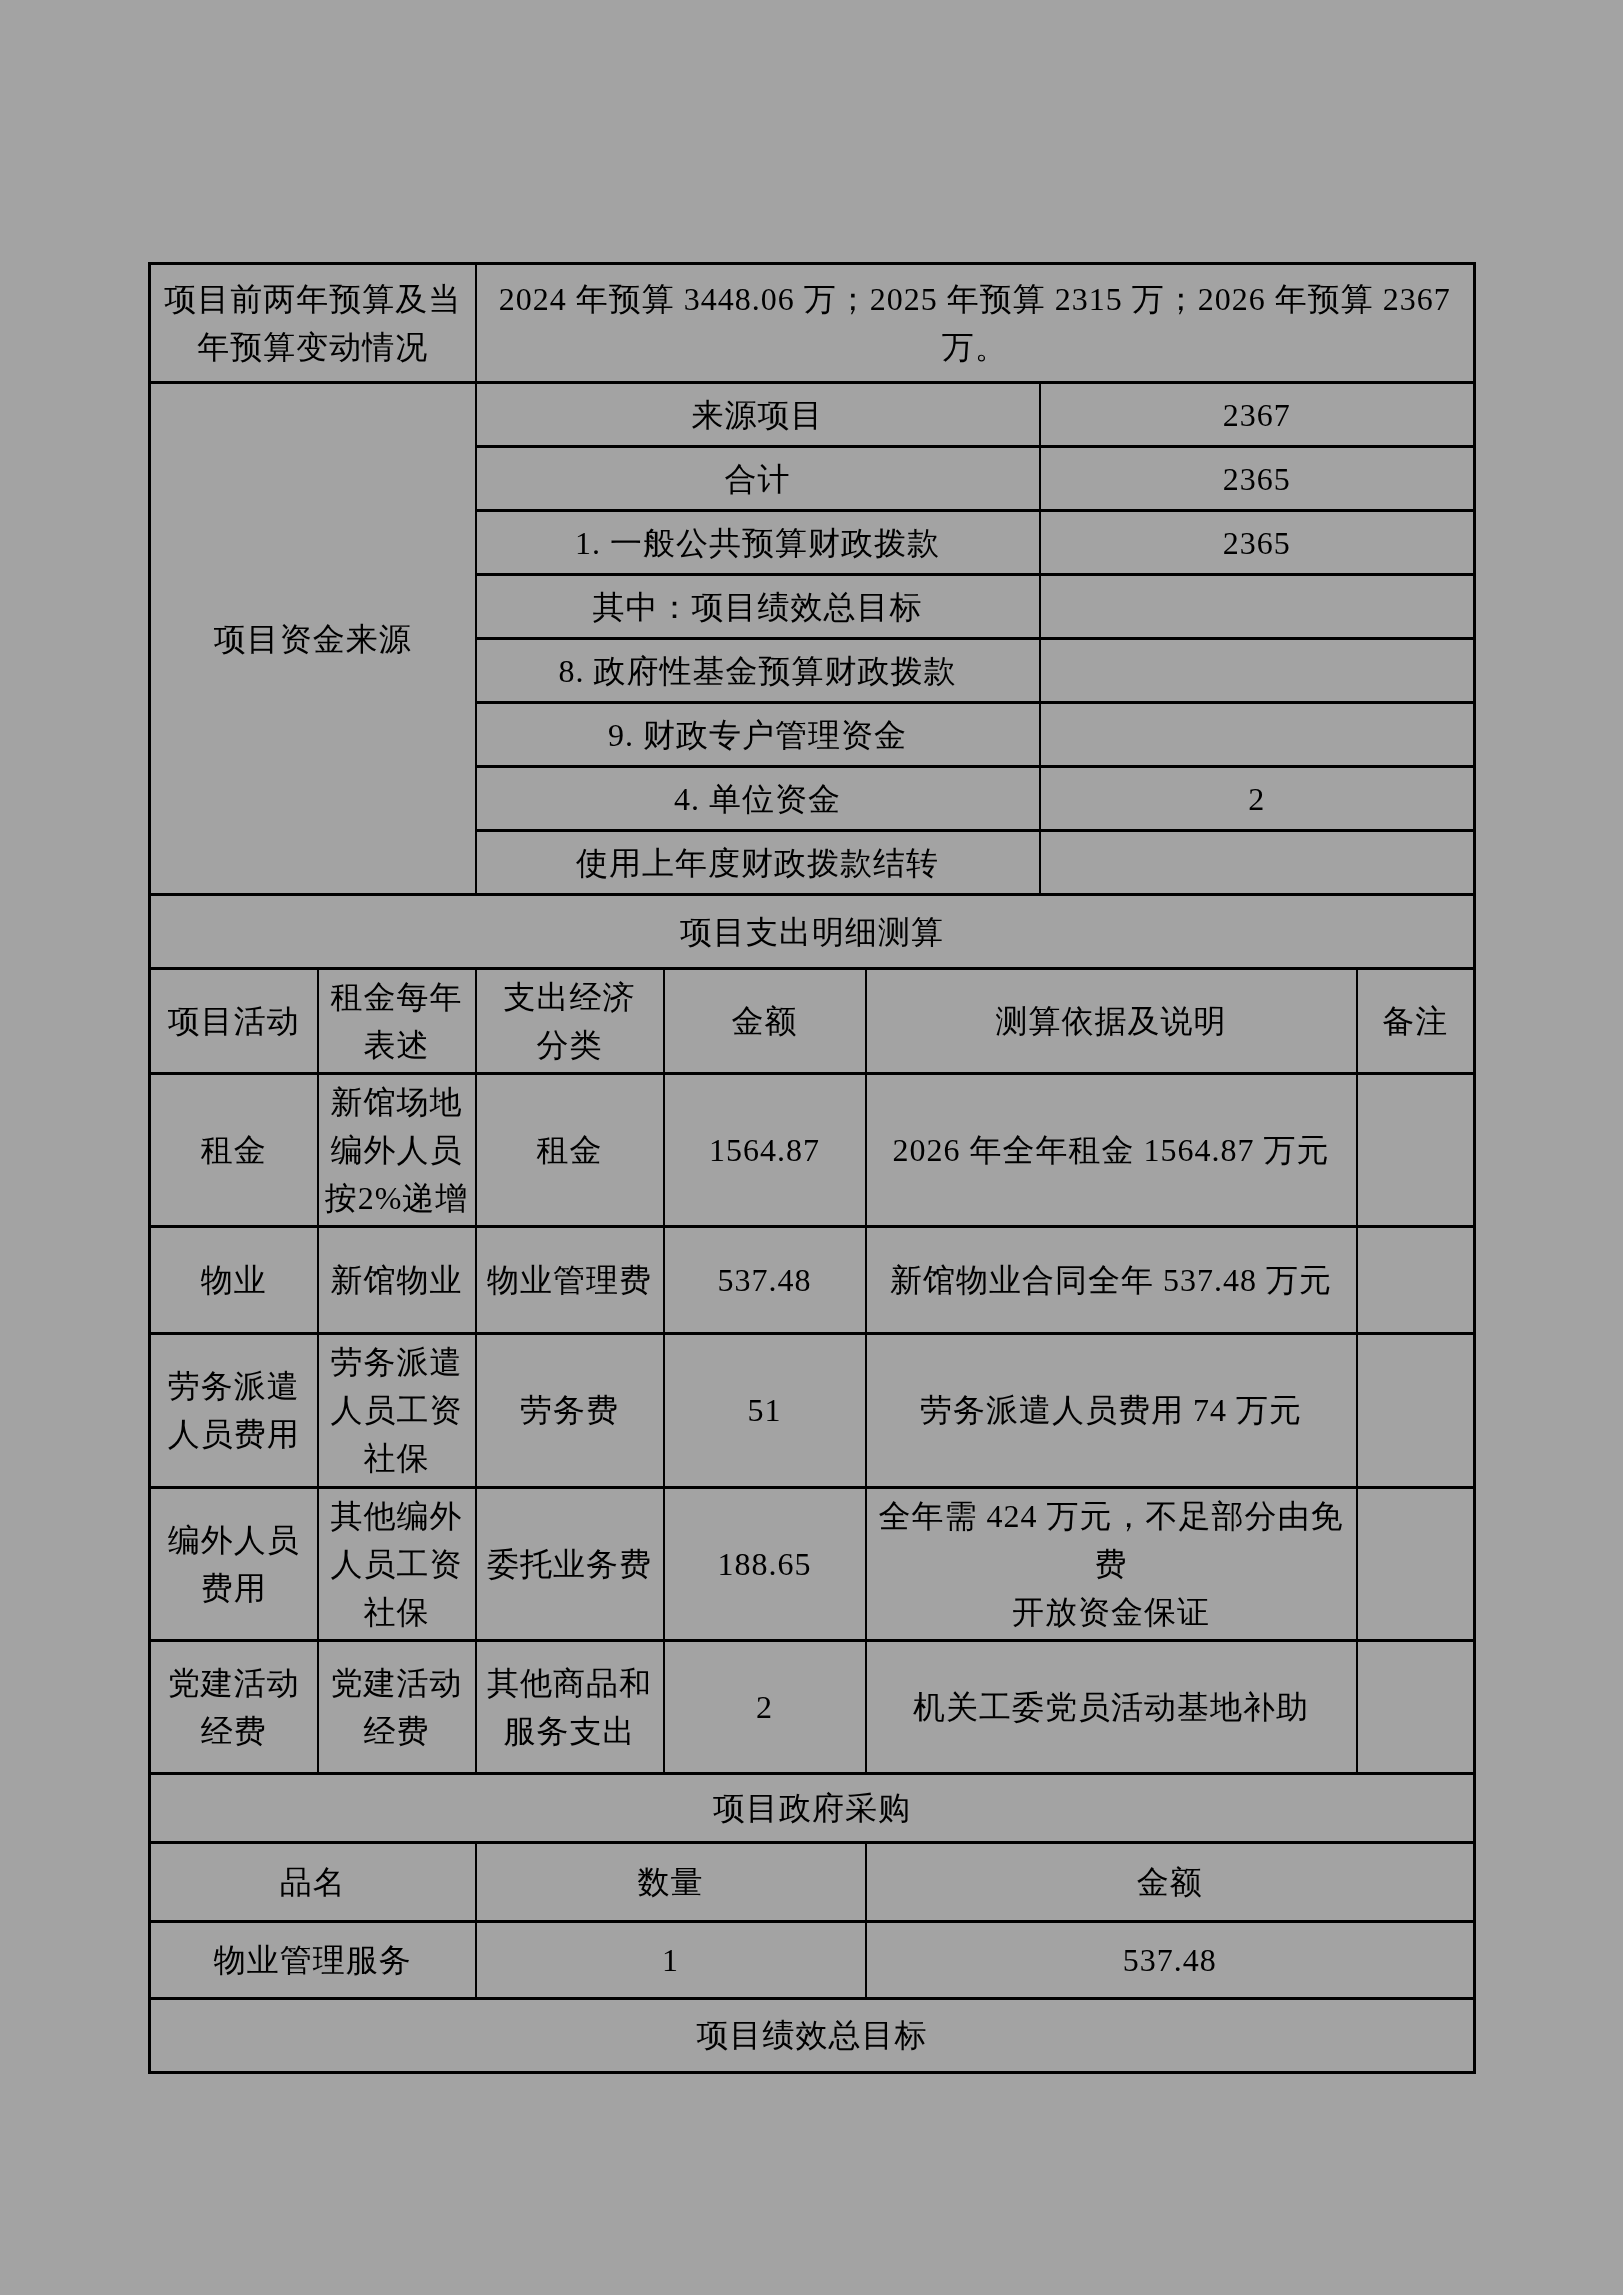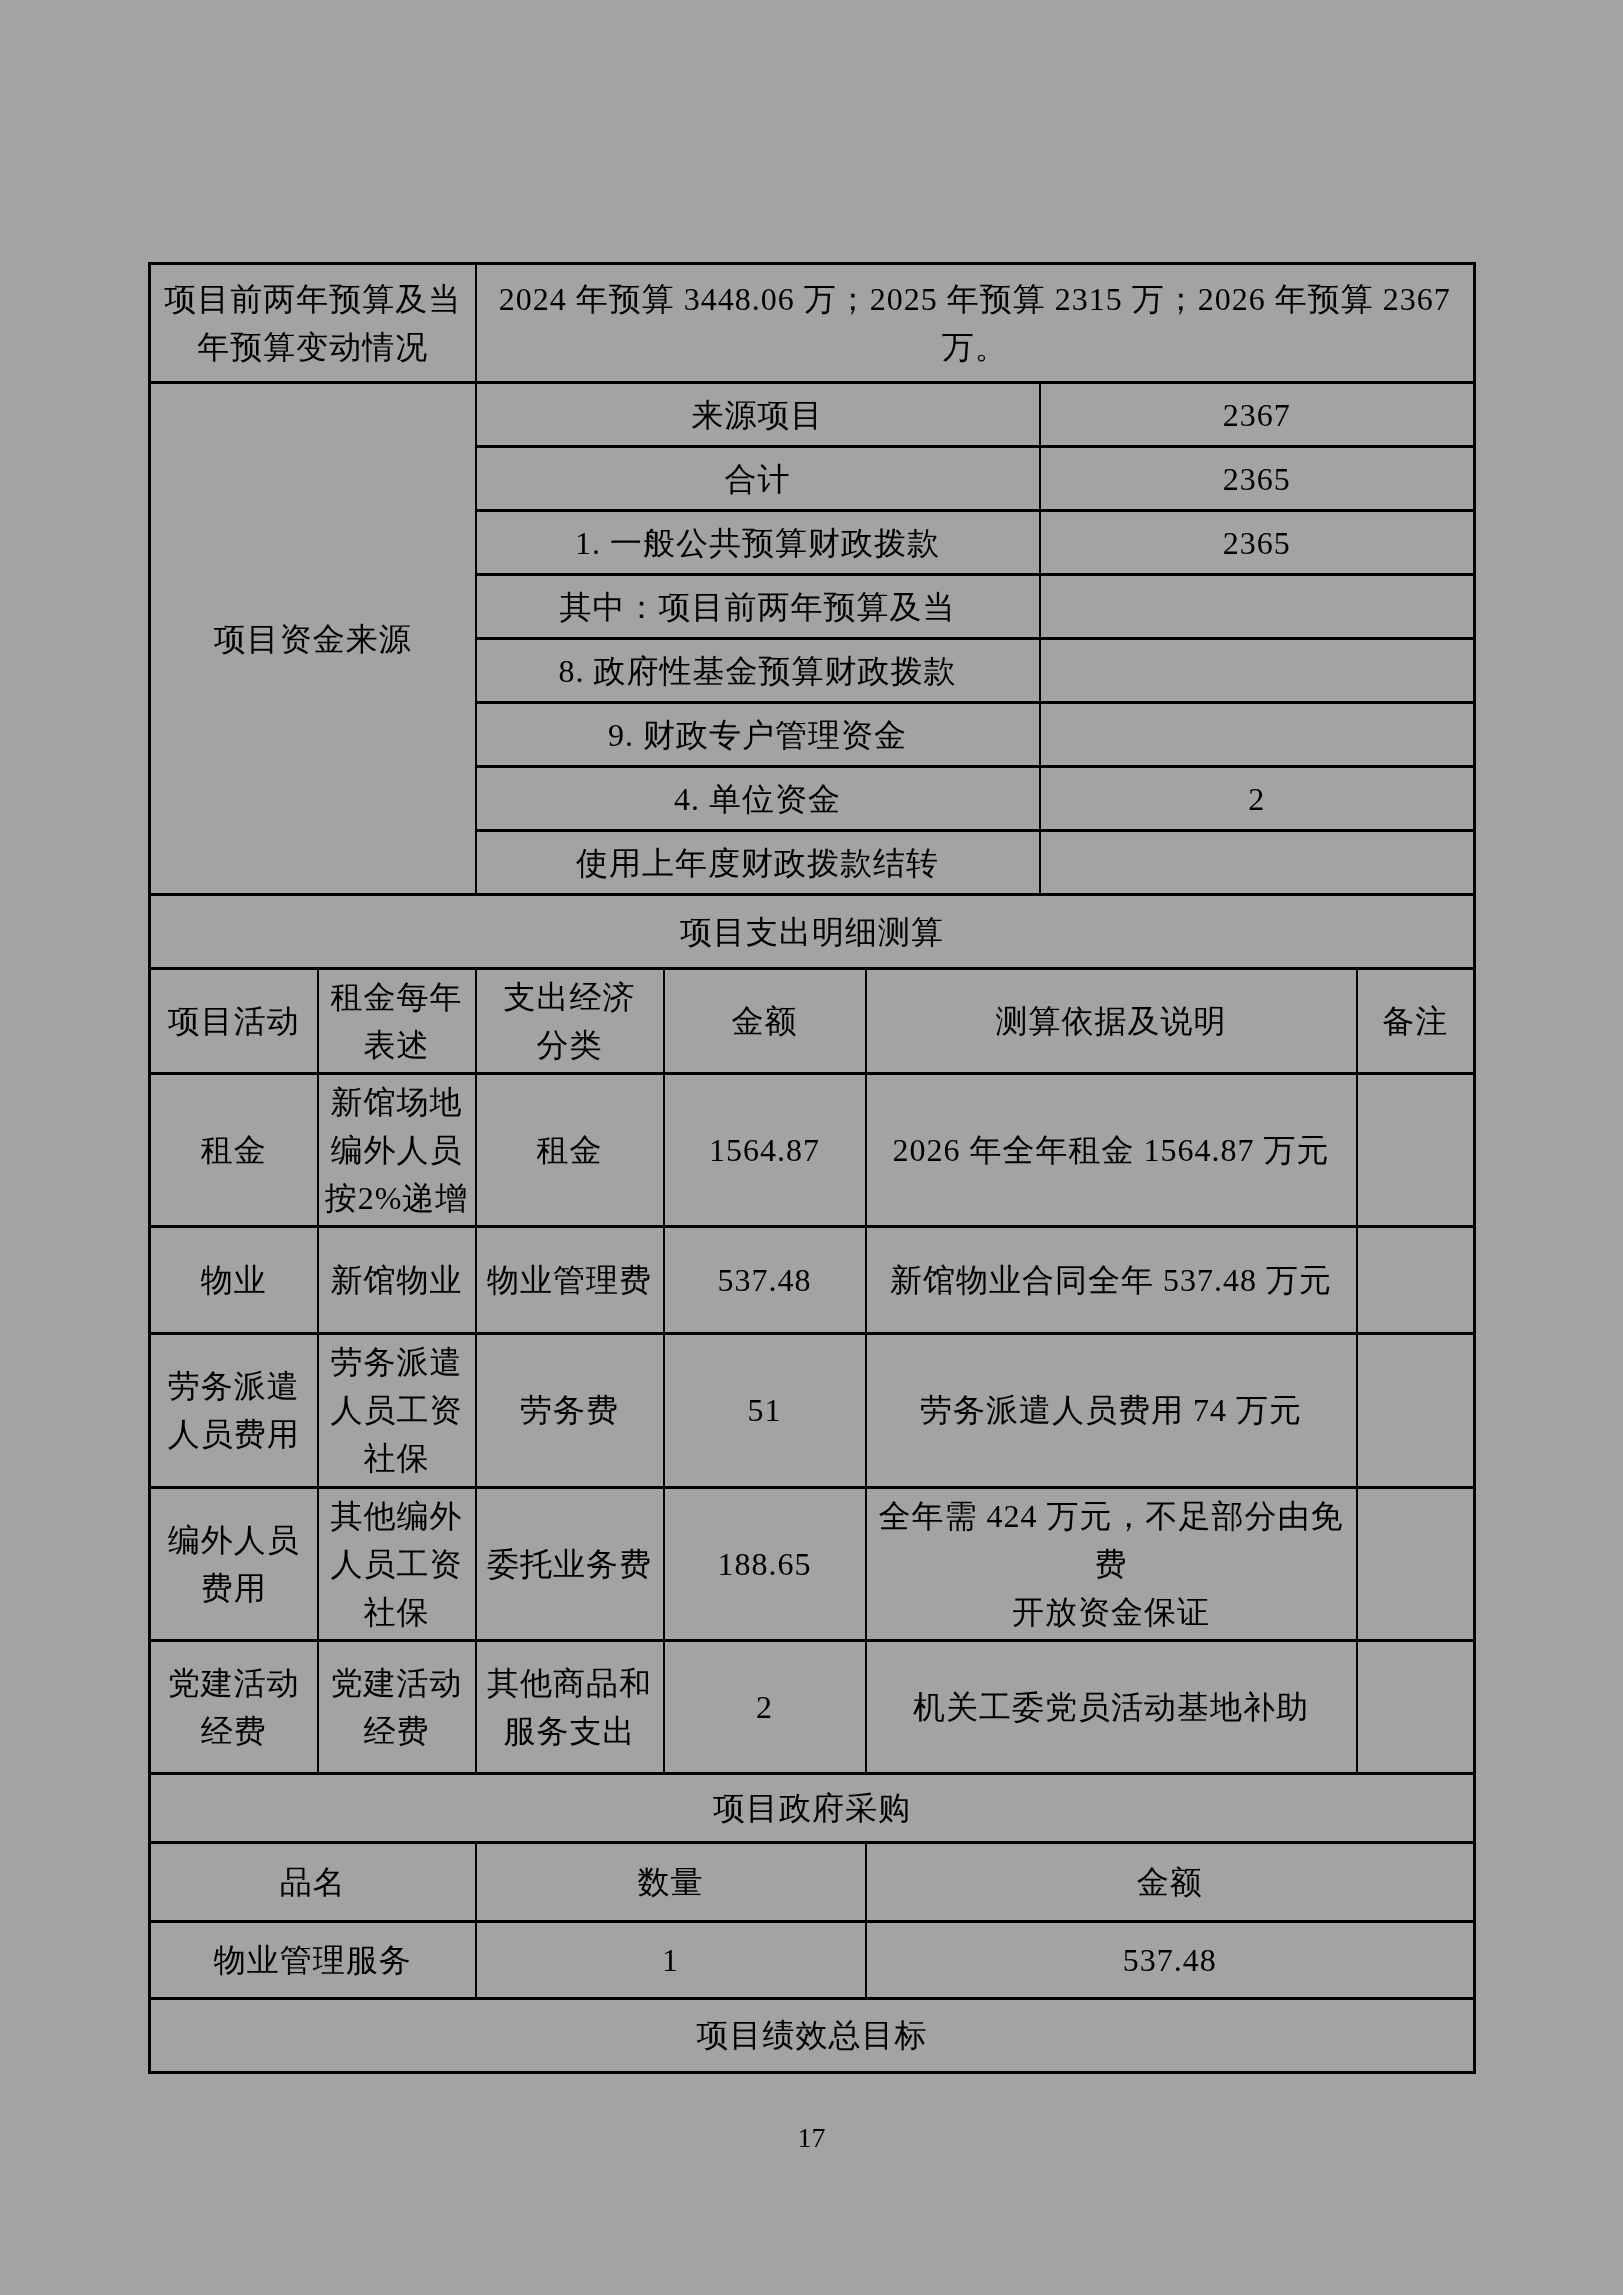--- a/index.html
+++ b/index.html
@@ -79,21 +79,21 @@
     </tr>
     <tr style="height:64px">
       <td colspan="3">合计</td>
       <td colspan="2">2365</td>
     </tr>
     <tr style="height:64px">
       <td colspan="3" class="l">1. 一般公共预算财政拨款</td>
       <td colspan="2">2365</td>
     </tr>
     <tr style="height:64px">
-      <td colspan="3" class="ind">其中：项目前两年预算及当</td>
+      <td colspan="3" class="ind">其中：项目绩效总目标</td>
       <td colspan="2"></td>
     </tr>
     <tr style="height:64px">
       <td colspan="3" class="l">8. 政府性基金预算财政拨款</td>
       <td colspan="2"></td>
     </tr>
     <tr style="height:64px">
       <td colspan="3" class="l">9. 财政专户管理资金</td>
       <td colspan="2"></td>
     </tr>
@@ -186,15 +186,14 @@
       <td colspan="2">1</td>
       <td colspan="3">537.48</td>
     </tr>
 
     <tr style="height:74px">
       <td colspan="7">项目绩效总目标</td>
     </tr>
   </tbody>
     </table>
 
-  <div class="page-number">17</div>
 </div>
 
 
 </body></html>

